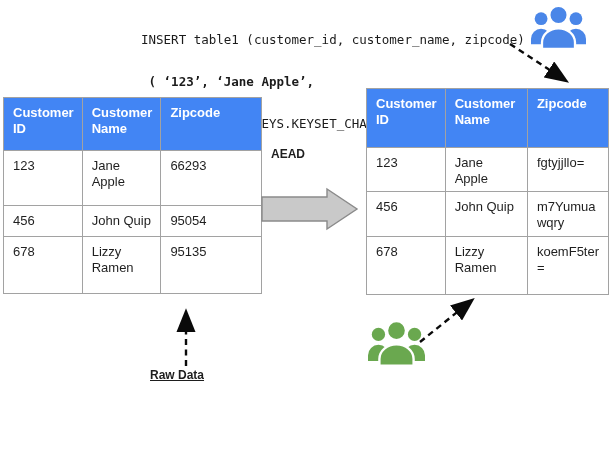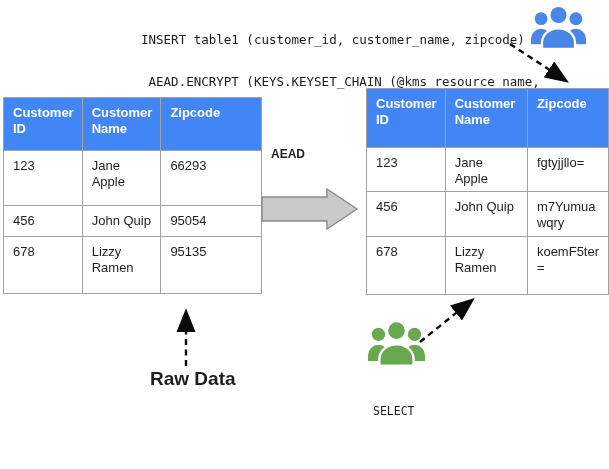--- a/index.html
+++ b/index.html
@@ -42,29 +42,30 @@
   .dtable th {
     background: var(--header-blue, #4285F4);
     color: #ffffff;
     font-weight: bold;
   }
   .dtable td.enc { word-break: break-all; }
 
   
   .label-bold { font-weight: bold; color: #1e1e1e; }
   .aead-label { left: 271px; top: 146px; font-size: 12px; line-height: 17px; }
-  .rawdata-label { left: 150px; top: 368px; font-size: 19px; }
+  .rawdata-label { left: 150px; top: 368px; font-size: 12px; text-decoration: underline; }
 </style>
 </head>
 <body>
 
 <div class="canvas">
 
   <div class="abs code code-insert">
     <div>INSERT table1 (customer_id, customer_name, zipcode) VALUES</div>
+    <div class="bold-line"> ( ‘123’, ‘Jane Apple’,</div>
     <div> AEAD.ENCRYPT (KEYS.KEYSET_CHAIN (@kms_resource_name,</div>
   </div>
 
   <svg class="abs" style="left:531px; top:3px" width="55" height="46" viewBox="0 0 60 50">
     <g fill="#4A86E8">
       <circle cx="11" cy="17" r="7"></circle>
       <circle cx="49" cy="17" r="7"></circle>
       <path d="M0 45 v-6 a11 11 0 0 1 22 0 v6 z"></path>
       <path d="M38 45 v-6 a11 11 0 0 1 22 0 v6 z"></path>
       <circle cx="30" cy="13" r="10" stroke="#ffffff" stroke-width="2.5"></circle>
@@ -178,20 +179,19 @@
   <svg class="abs" style="left:410px; top:290px" width="75" height="60">
     <defs>
       <marker id="ah3" markerWidth="10" markerHeight="8" refX="8" refY="4" orient="auto">
         <path d="M0,0 L10,4 L0,8 z" fill="#0a0a0a"></path>
       </marker>
     </defs>
     <line x1="10" y1="52" x2="61" y2="11" stroke="#0a0a0a" stroke-width="2.4" stroke-dasharray="6 4.5" marker-end="url(#ah3)"></line>
   </svg>
 
   <div class="abs code code-select">
-    <div>SELECT</div>
     
     
     
     
   </div>
 
 </div>
 
 </body></html>

